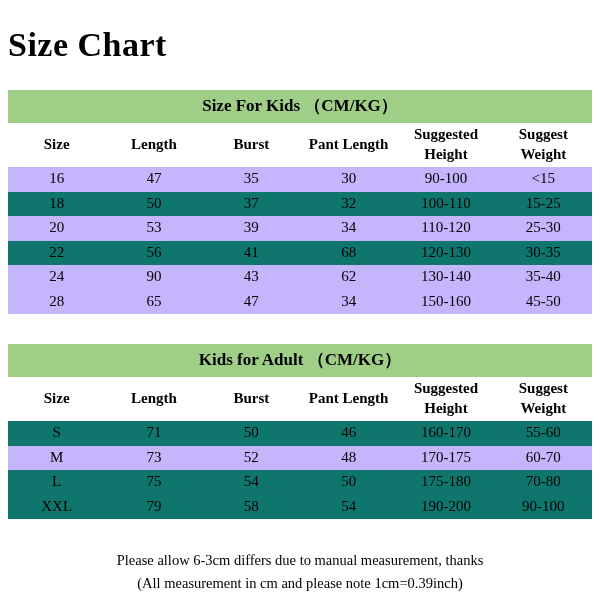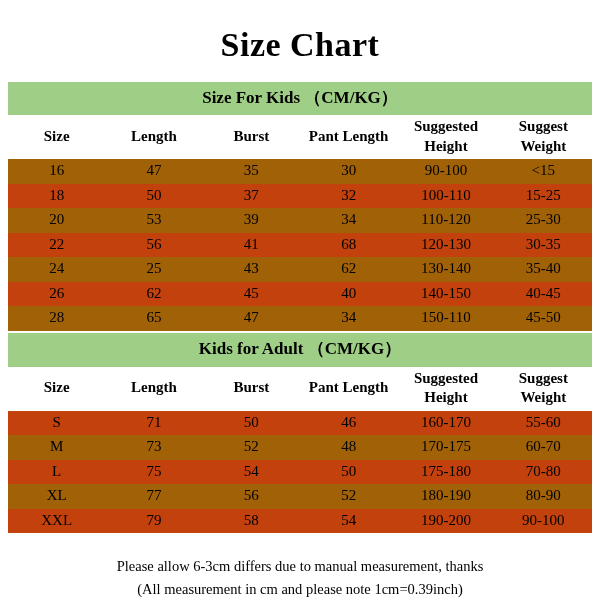--- a/index.html
+++ b/index.html
@@ -16,55 +16,54 @@
   }
   .page {
     width: 600px;
     height: 600px;
     box-sizing: border-box;
     padding: 0 8px;
     display: flex;
     flex-direction: column;
   }
   .title {
-    text-align: center;
     font-family: "Liberation Serif", serif;
     font-size: 34px;
     font-weight: bold;
     letter-spacing: 0.5px;
     margin-top: 26px;
     margin-bottom: 18px;
     color: #000;
   }
   table {
     border-collapse: collapse;
     width: 584px;
-    margin: 0 auto;
+    margin: 8px auto;
     table-layout: fixed;
   }
   .band {
     background: #9fce87;
     text-align: center;
     font-weight: bold;
     font-size: 17px;
     padding: 5px 0 6px 0;
     border: none;
   }
   th, td {
     text-align: center;
     font-size: 15px;
     border: none;
     padding: 2px 0 3px 0;
     line-height: 1.3;
   }
   tbody tr.alt td {
-    background: #a16207;
+    background: #c4b5fd;
   }
   tbody tr.plain td {
-    background: #c2410c;
+    background: #0f766e;
   }
   .col-size { width: 52px; }
   .col-length { width: 72px; }
   .col-burst { width: 62px; }
   .col-pant { width: 100px; }
   .col-height { width: 162px; }
   .col-weight { width: 136px; }
 
   .spacer-sm { height: 14px; }
   .notes {
@@ -127,40 +126,32 @@
       <tr class="plain">
         <td>22</td>
         <td>56</td>
         <td>41</td>
         <td>68</td>
         <td>120-130</td>
         <td>30-35</td>
       </tr>
       <tr class="alt">
         <td>24</td>
-        <td>25</td>
+        <td>90</td>
         <td>43</td>
         <td>62</td>
         <td>130-140</td>
         <td>35-40</td>
       </tr>
-      <tr class="plain">
-        <td>26</td>
-        <td>62</td>
-        <td>45</td>
-        <td>40</td>
-        <td>140-150</td>
-        <td>40-45</td>
-      </tr>
       <tr class="alt">
         <td>28</td>
         <td>65</td>
         <td>47</td>
         <td>34</td>
-        <td>150-110</td>
+        <td>150-160</td>
         <td>45-50</td>
       </tr>
     </tbody>
   </table>
 
   <div class="spacer-sm"></div>
 
   <table>
     <thead>
       <tr>
@@ -193,28 +184,20 @@
         <td>60-70</td>
       </tr>
       <tr class="plain">
         <td>L</td>
         <td>75</td>
         <td>54</td>
         <td>50</td>
         <td>175-180</td>
         <td>70-80</td>
       </tr>
-      <tr class="alt">
-        <td>XL</td>
-        <td>77</td>
-        <td>56</td>
-        <td>52</td>
-        <td>180-190</td>
-        <td>80-90</td>
-      </tr>
       <tr class="plain">
         <td>XXL</td>
         <td>79</td>
         <td>58</td>
         <td>54</td>
         <td>190-200</td>
         <td>90-100</td>
       </tr>
     </tbody>
   </table>

